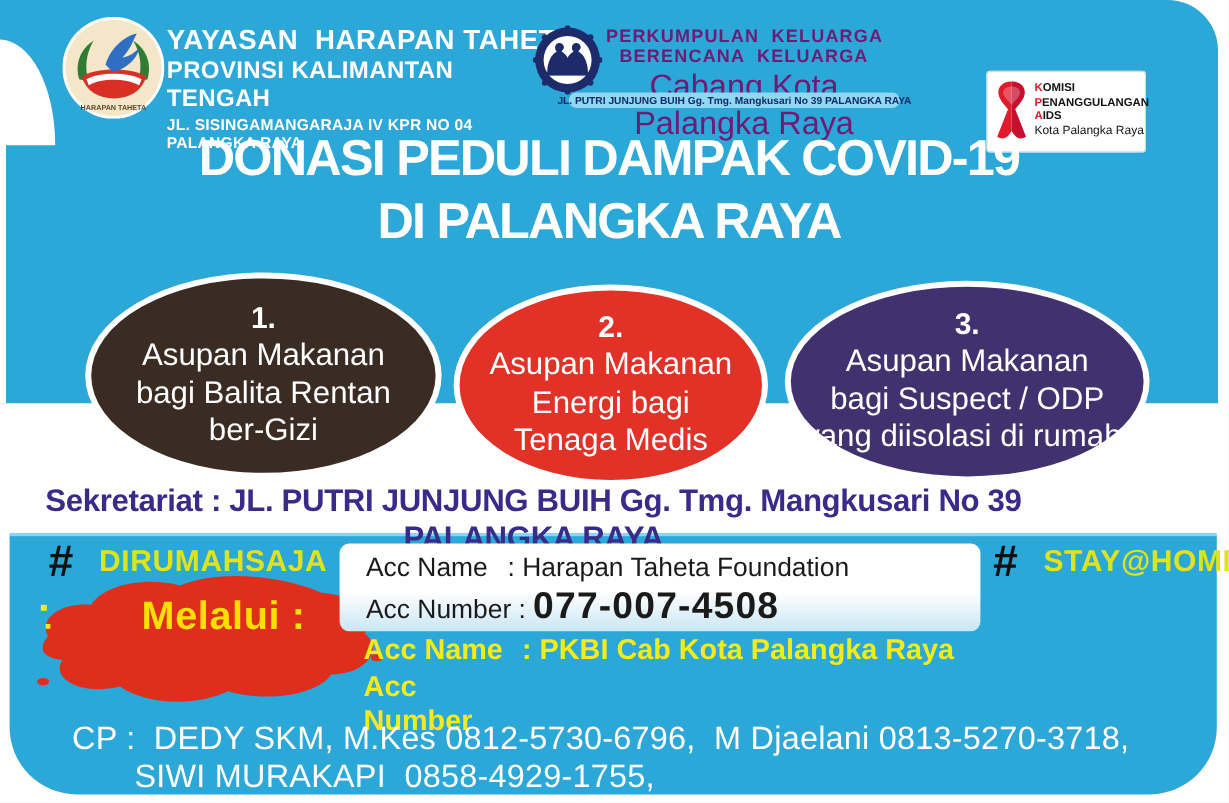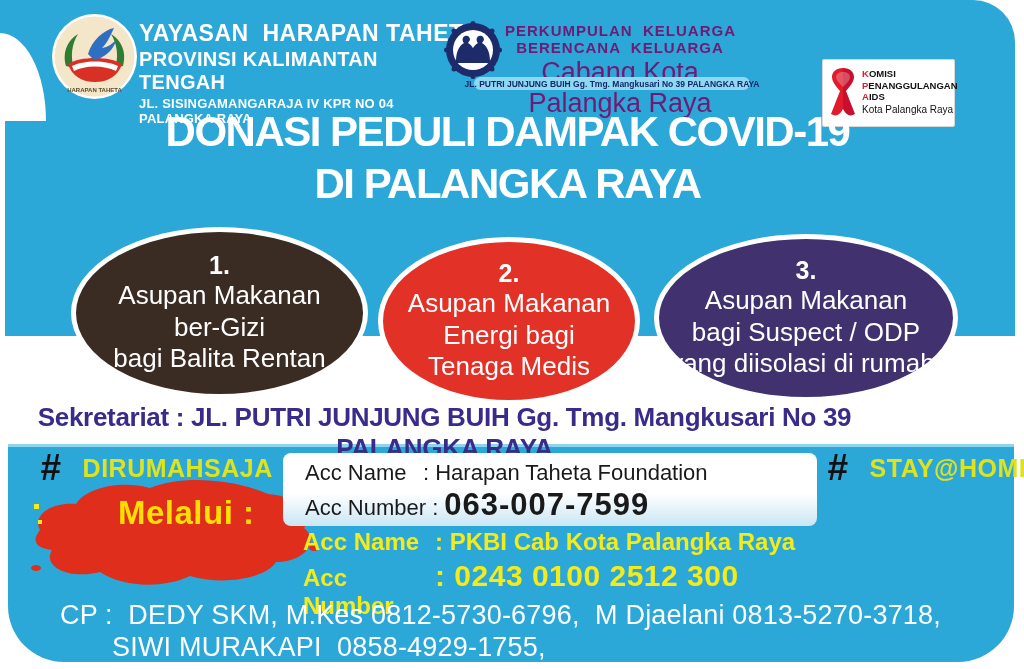--- a/index.html
+++ b/index.html
@@ -150,22 +150,22 @@
   </div>
 
   <div class="abs title">
     <div>DONASI PEDULI DAMPAK COVID-19</div>
     <div>DI PALANGKA RAYA</div>
   </div>
 
   <div class="abs oval oval-1">
     <div class="num">1.</div>
     <div class="line">Asupan Makanan</div>
+    <div class="line">bagi Balita Rentan</div>
     <div class="line">ber-Gizi</div>
-    <div class="line">bagi Balita Rentan</div>
   </div>
   <div class="abs oval oval-2">
     <div class="num">2.</div>
     <div class="line">Asupan Makanan</div>
     <div class="line">Energi bagi</div>
     <div class="line">Tenaga Medis</div>
   </div>
   <div class="abs oval oval-3">
     <div class="num">3.</div>
     <div class="line">Asupan Makanan</div>
@@ -194,31 +194,30 @@
   </svg>
   <div class="abs melalui">Melalui :</div>
 
   <div class="abs acc-box">
     <div class="acc-row1">
       <span class="acc-label">Acc Name</span>
       <span>: Harapan Taheta Foundation</span>
     </div>
     <div class="acc-row2">
       <span>Acc Number :</span>
-      <span class="acc-number-big" style="margin-left:6px;">063-007-7599</span>
+      <span class="acc-number-big" style="margin-left:6px;">077-007-4508</span>
     </div>
   </div>
 
   <div class="abs yellow-rows">
     <div class="y-row">
       <span class="y-label">Acc Name</span>
       <span>: PKBI Cab Kota Palangka Raya</span>
     </div>
     <div class="y-row">
       <span class="y-label">Acc Number</span>
-      <span class="y-number">: 0243 0100 2512 300</span>
     </div>
   </div>
 
   <div class="abs cp1 pre">CP :  DEDY SKM, M.Kes 0812-5730-6796,  M Djaelani 0813-5270-3718,</div>
   <div class="abs cp2 pre">SIWI MURAKAPI  0858-4929-1755,</div>
 
 </div>
 
 </body></html>

